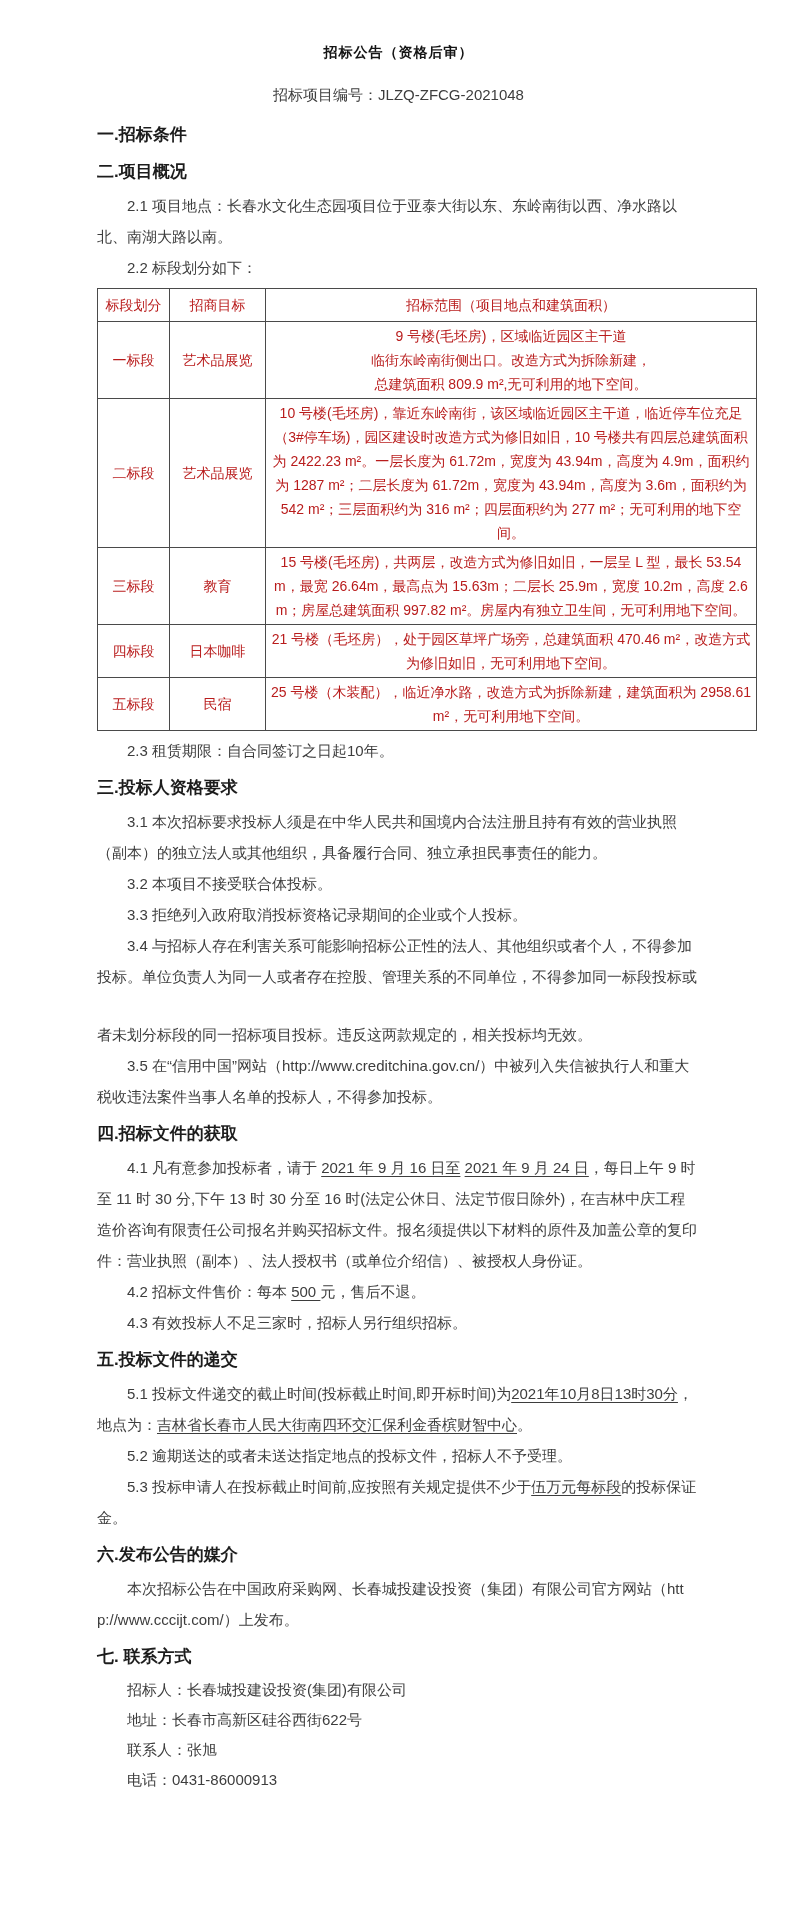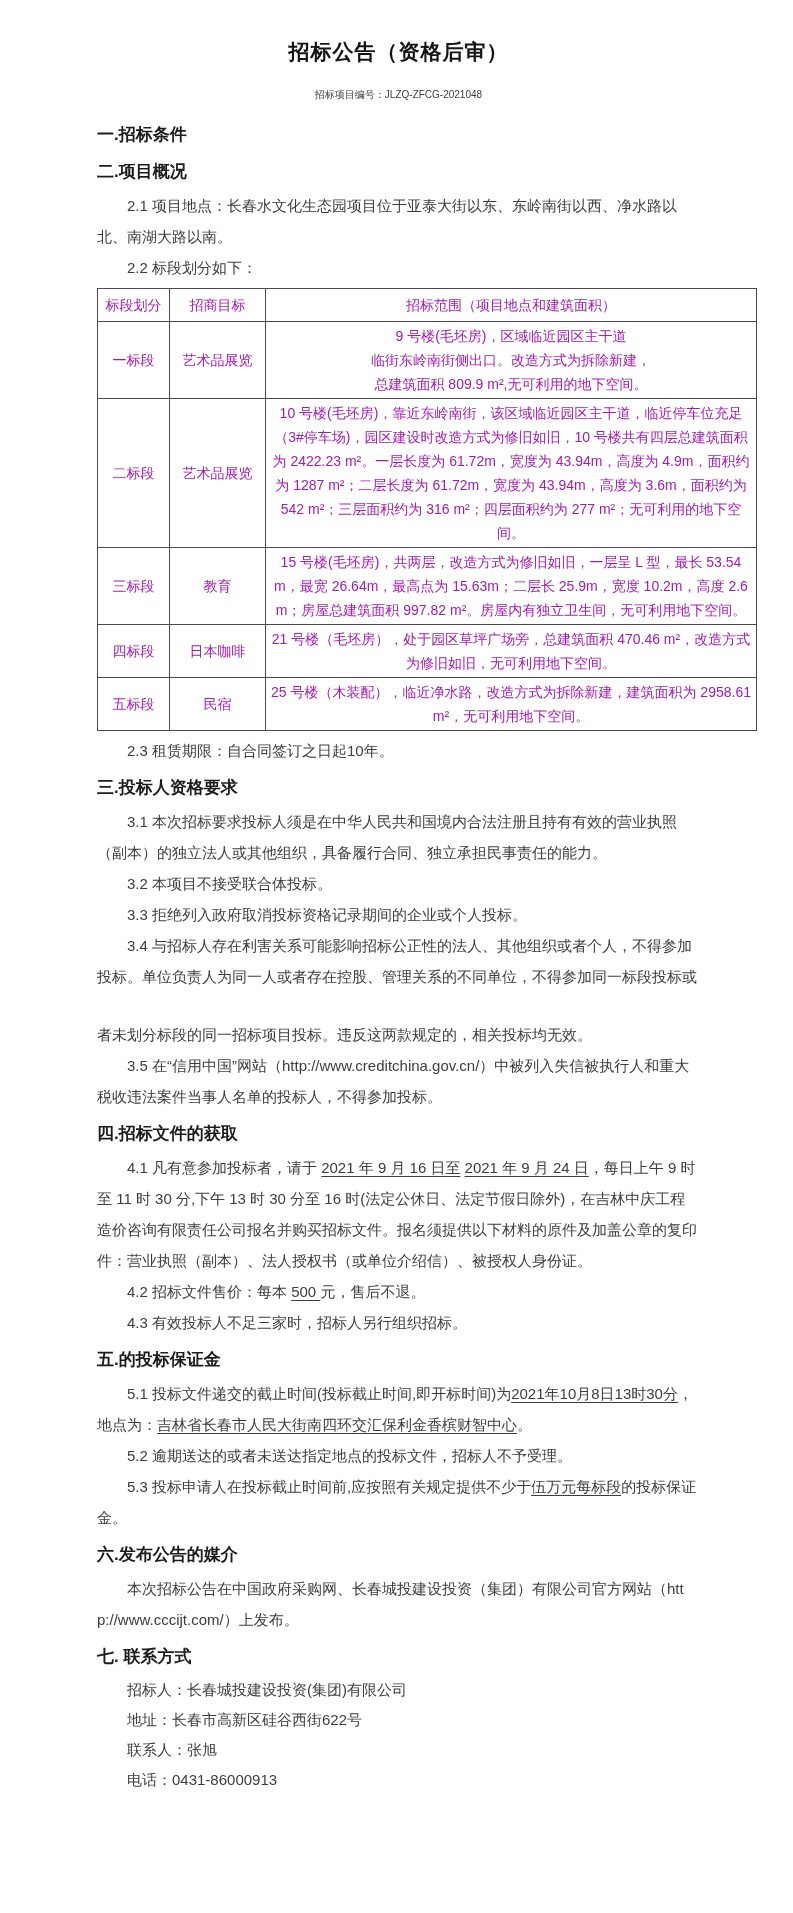--- a/index.html
+++ b/index.html
@@ -1,29 +1,29 @@
 <!DOCTYPE html>
 <html><head>
 <meta charset="utf-8">
 <style>
   html,body { margin:0; padding:0; background:#ffffff; }
   body { width:793px; font-family:"Liberation Sans","DejaVu Sans",sans-serif; color:#3d3d3d; }
   .page { padding:26px 60px 60px 97px; width:636px; }
-  .doc-title { text-align:center; font-size:21px; font-weight:bold; color:#141414;
+  .doc-title { text-align:center; font-size:14px; font-weight:bold; color:#141414;
                margin:6px 0 0 0; line-height:40px; letter-spacing:1px; width:603px; }
-  .doc-no { text-align:center; font-size:10px; margin:8px 0 10px 0; line-height:30px; width:603px; }
+  .doc-no { text-align:center; font-size:15px; margin:8px 0 10px 0; line-height:30px; width:603px; }
   .sec-h { font-size:17px; font-weight:bold; color:#1c1c1c; margin:7px 0 3px 0; line-height:30px; }
   .para { font-size:15px; line-height:31px; margin:0; text-indent:2em; width:603px;
           word-break:break-all; }
   .para.noindent { text-indent:0; }
   .para.gap { margin-top:27px; }
   .para.contact { text-indent:0; padding-left:2em; width:571px; line-height:30px; }
   .u { text-decoration:underline; text-underline-offset:3px; }
   table.lots { border-collapse:collapse; table-layout:fixed; width:660px; margin:5px 0 4px 0;
-               font-size:14px; color:#a21caf; }
+               font-size:14px; color:#b91c1c; }
   table.lots th, table.lots td { border:1px solid #4a4a4a; padding:2px 4px; line-height:24px;
                font-weight:normal; vertical-align:middle; }
   table.lots th { text-align:center; height:28px; }
   td.cell-center { text-align:center; }
   td.cell-range { text-align:center; white-space:pre-line; word-break:break-all; }
   col.c1 { width:72px; } col.c2 { width:96px; } col.c3 { width:auto; }
 </style>
 </head>
 <body>
 
@@ -83,21 +83,21 @@
       <p class="para"><span>3.1 本次招标要求投标人须是在中华人民共和国境内合法注册且持有有效的营业执照（副本）的独立法人或其他组织，具备履行合同、独立承担民事责任的能力。</span></p>
       <p class="para"><span>3.2 本项目不接受联合体投标。</span></p>
       <p class="para"><span>3.3 拒绝列入政府取消投标资格记录期间的企业或个人投标。</span></p>
       <p class="para"><span>3.4 与招标人存在利害关系可能影响招标公正性的法人、其他组织或者个人，不得参加投标。单位负责人为同一人或者存在控股、管理关系的不同单位，不得参加同一标段投标或</span></p>
       <p class="para noindent gap"><span>者未划分标段的同一招标项目投标。违反这两款规定的，相关投标均无效。</span></p>
       <p class="para"><span>3.5 在“信用中国”网站（http://www.creditchina.gov.cn/）中被列入失信被执行人和重大税收违法案件当事人名单的投标人，不得参加投标。</span></p>
       <h2 class="sec-h">四.招标文件的获取</h2>
       <p class="para"><span>4.1 凡有意参加投标者，请于 </span><span class="u">2021 年 9 月 16 日至</span><span> </span><span class="u">2021 年 9 月 24 日</span><span>，每日上午 9 时至 11 时 30 分,下午 13 时 30 分至 16 时(法定公休日、法定节假日除外)，在吉林中庆工程造价咨询有限责任公司报名并购买招标文件。报名须提供以下材料的原件及加盖公章的复印件：营业执照（副本）、法人授权书（或单位介绍信）、被授权人身份证。</span></p>
       <p class="para"><span>4.2 招标文件售价：每本 </span><span class="u">500 </span><span>元，售后不退。</span></p>
       <p class="para"><span>4.3 有效投标人不足三家时，招标人另行组织招标。</span></p>
-      <h2 class="sec-h">五.的投标保证金</h2>
+      <h2 class="sec-h">五.投标文件的递交</h2>
       <p class="para"><span>5.1 投标文件递交的截止时间(投标截止时间,即开标时间)为</span><span class="u">2021年10月8日13时30分</span><span>，地点为：</span><span class="u">吉林省长春市人民大街南四环交汇保利金香槟财智中心</span><span>。</span></p>
       <p class="para"><span>5.2 逾期送达的或者未送达指定地点的投标文件，招标人不予受理。</span></p>
       <p class="para"><span>5.3 投标申请人在投标截止时间前,应按照有关规定提供不少于</span><span class="u">伍万元每标段</span><span>的投标保证金。</span></p>
       <h2 class="sec-h">六.发布公告的媒介</h2>
       <p class="para"><span>本次招标公告在中国政府采购网、长春城投建设投资（集团）有限公司官方网站（http://www.cccijt.com/）上发布。</span></p>
       <h2 class="sec-h">七. 联系方式</h2>
       <p class="para contact"><span>招标人：长春城投建设投资(集团)有限公司</span></p>
       <p class="para contact"><span>地址：长春市高新区硅谷西街622号</span></p>
       <p class="para contact"><span>联系人：张旭</span></p>
       <p class="para contact"><span>电话：0431-86000913</span></p>

